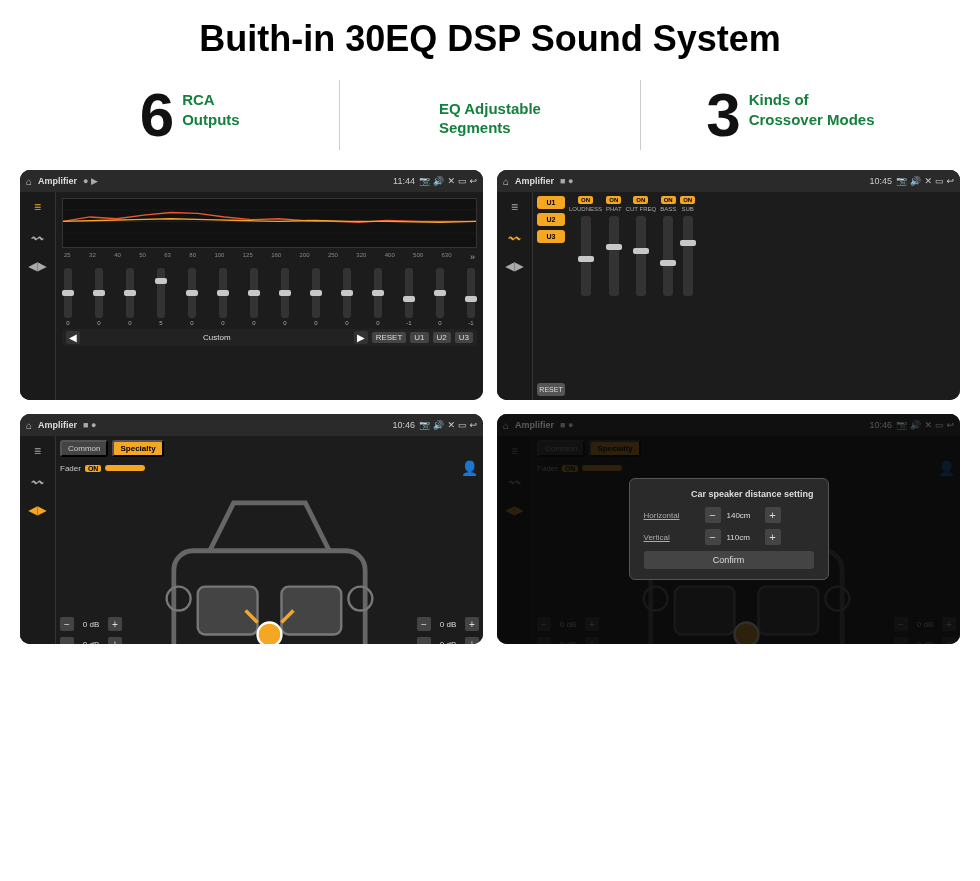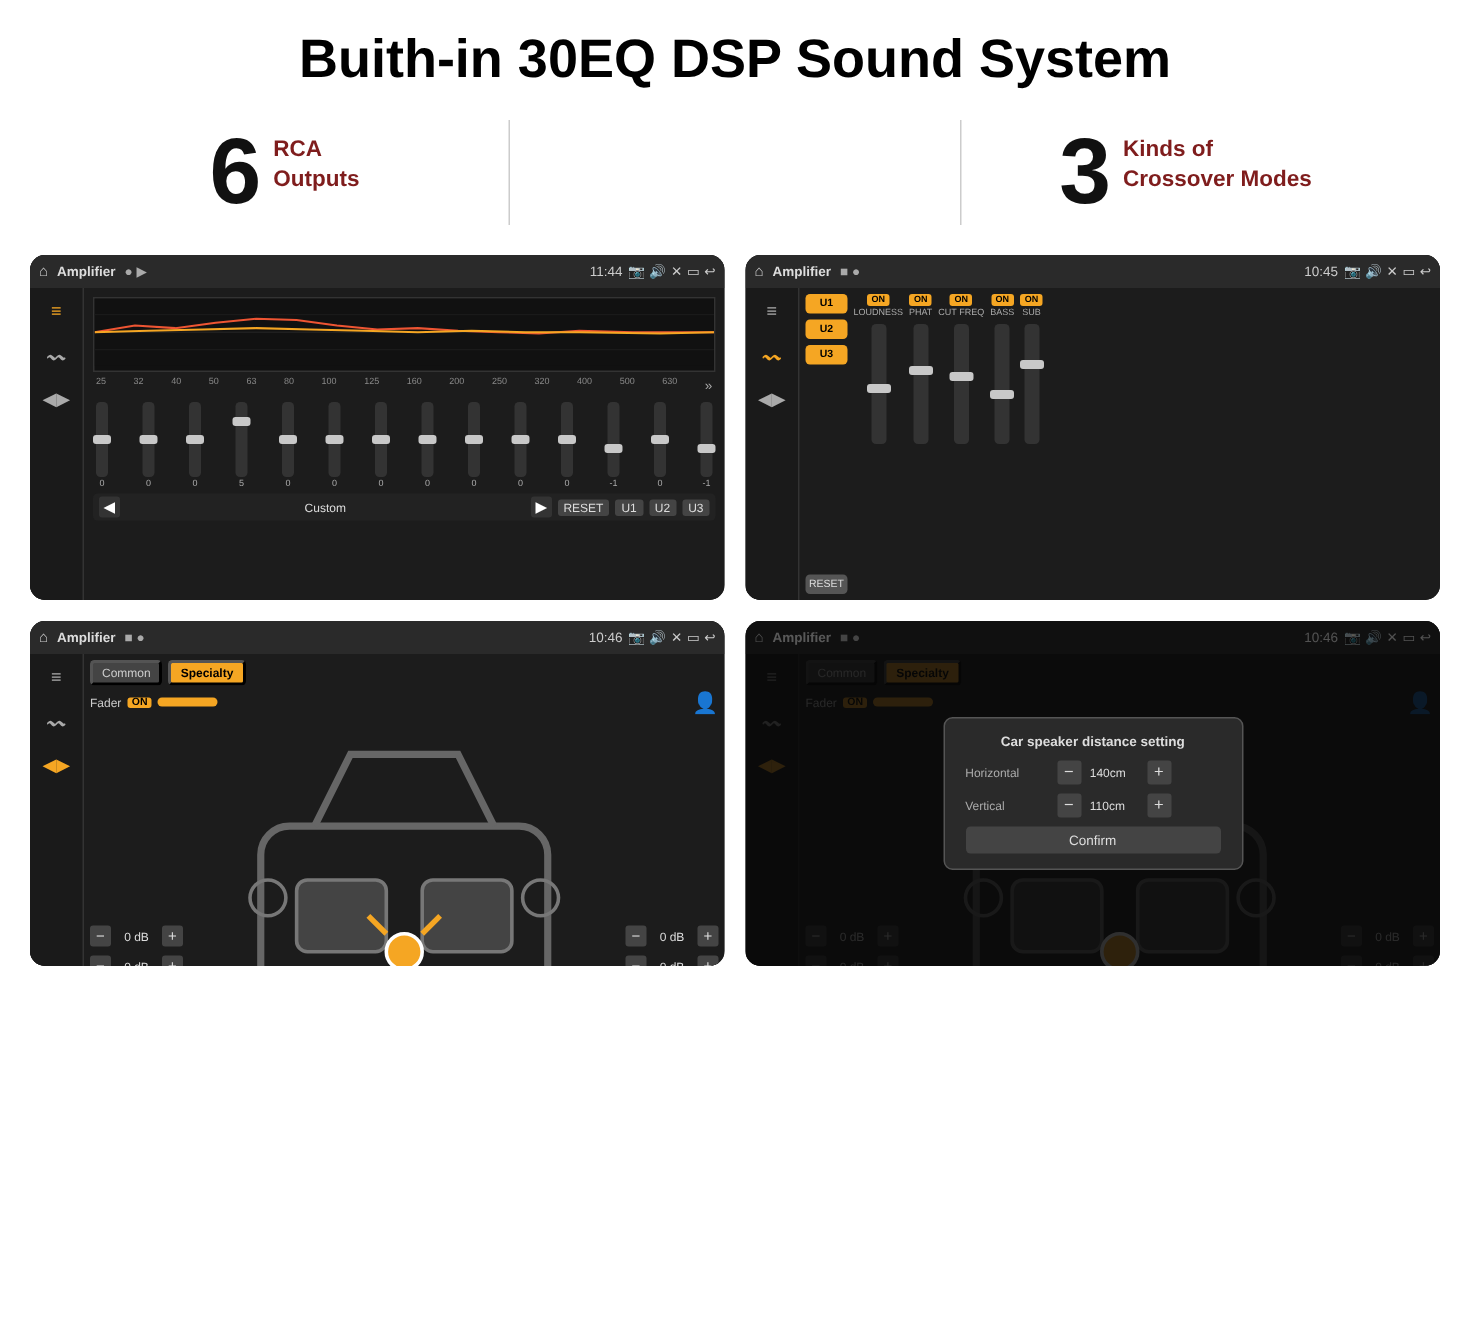--- a/index.html
+++ b/index.html
@@ -34,21 +34,21 @@
       justify-content: center;
     }
     .stat-number {
       font-size: 62px;
       font-weight: 900;
       color: #111;
       line-height: 1;
     }
     .stat-label {
       font-size: 15px;
-      color: #7f1d1d;
+      color: #15803d;
       font-weight: 600;
       line-height: 1.3;
       padding-top: 6px;
     }
     .stat-divider {
       width: 1px;
       height: 70px;
       background: #ccc;
       margin: 0 20px;
     }
@@ -374,31 +374,31 @@
     .modal-box {
       background: #2a2a2a;
       border: 1px solid #555;
       border-radius: 6px;
       padding: 10px 14px;
       width: 200px;
     }
     .modal-title {
       color: #ddd;
       font-size: 9px;
-      text-align: center;
+      text-align: right;
       margin-bottom: 8px;
       font-weight: bold;
     }
     .modal-row {
       display: flex;
       align-items: center;
       gap: 6px;
       margin-bottom: 6px;
     }
-    .modal-label { color: #aaa; font-size: 8px; min-width: 55px; }
+    .modal-label { color: #aaa; font-size: 8px; min-width: 55px; text-decoration: underline; }
     .modal-minus, .modal-plus {
       background: #444;
       color: #ddd;
       border: none;
       width: 16px;
       height: 16px;
       border-radius: 2px;
       font-size: 11px;
       cursor: pointer;
       display: flex;
@@ -427,20 +427,21 @@
 
 <h1 class="page-title">Buith-in 30EQ DSP Sound System</h1>
 
 <div class="stats-row">
   <div class="stat-item">
     <span class="stat-number">6</span>
     <span class="stat-label">RCA<br>Outputs</span>
   </div>
   <div class="stat-divider"></div>
   <div class="stat-item">
+    <span class="stat-label">EQ Adjustable<br>Segments</span>
   </div>
   <div class="stat-divider"></div>
   <div class="stat-item">
     <span class="stat-number">3</span>
     <span class="stat-label">Kinds of<br>Crossover Modes</span>
   </div>
 </div>
 
 <div class="screens-grid">
 

